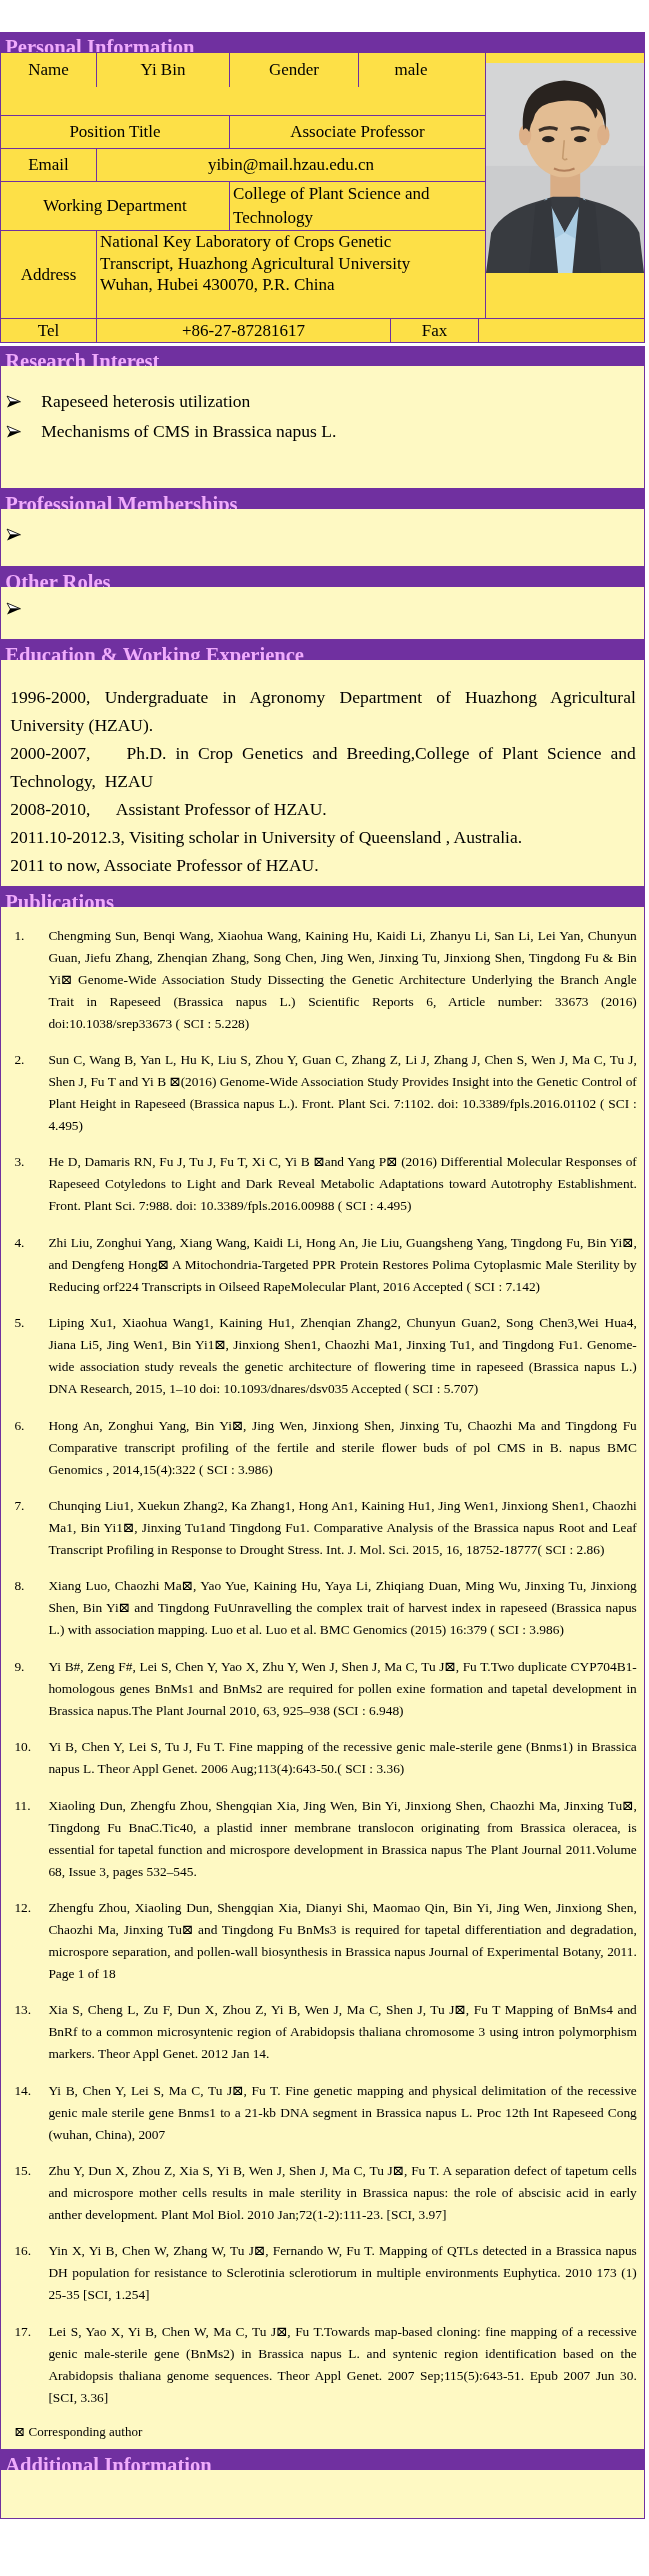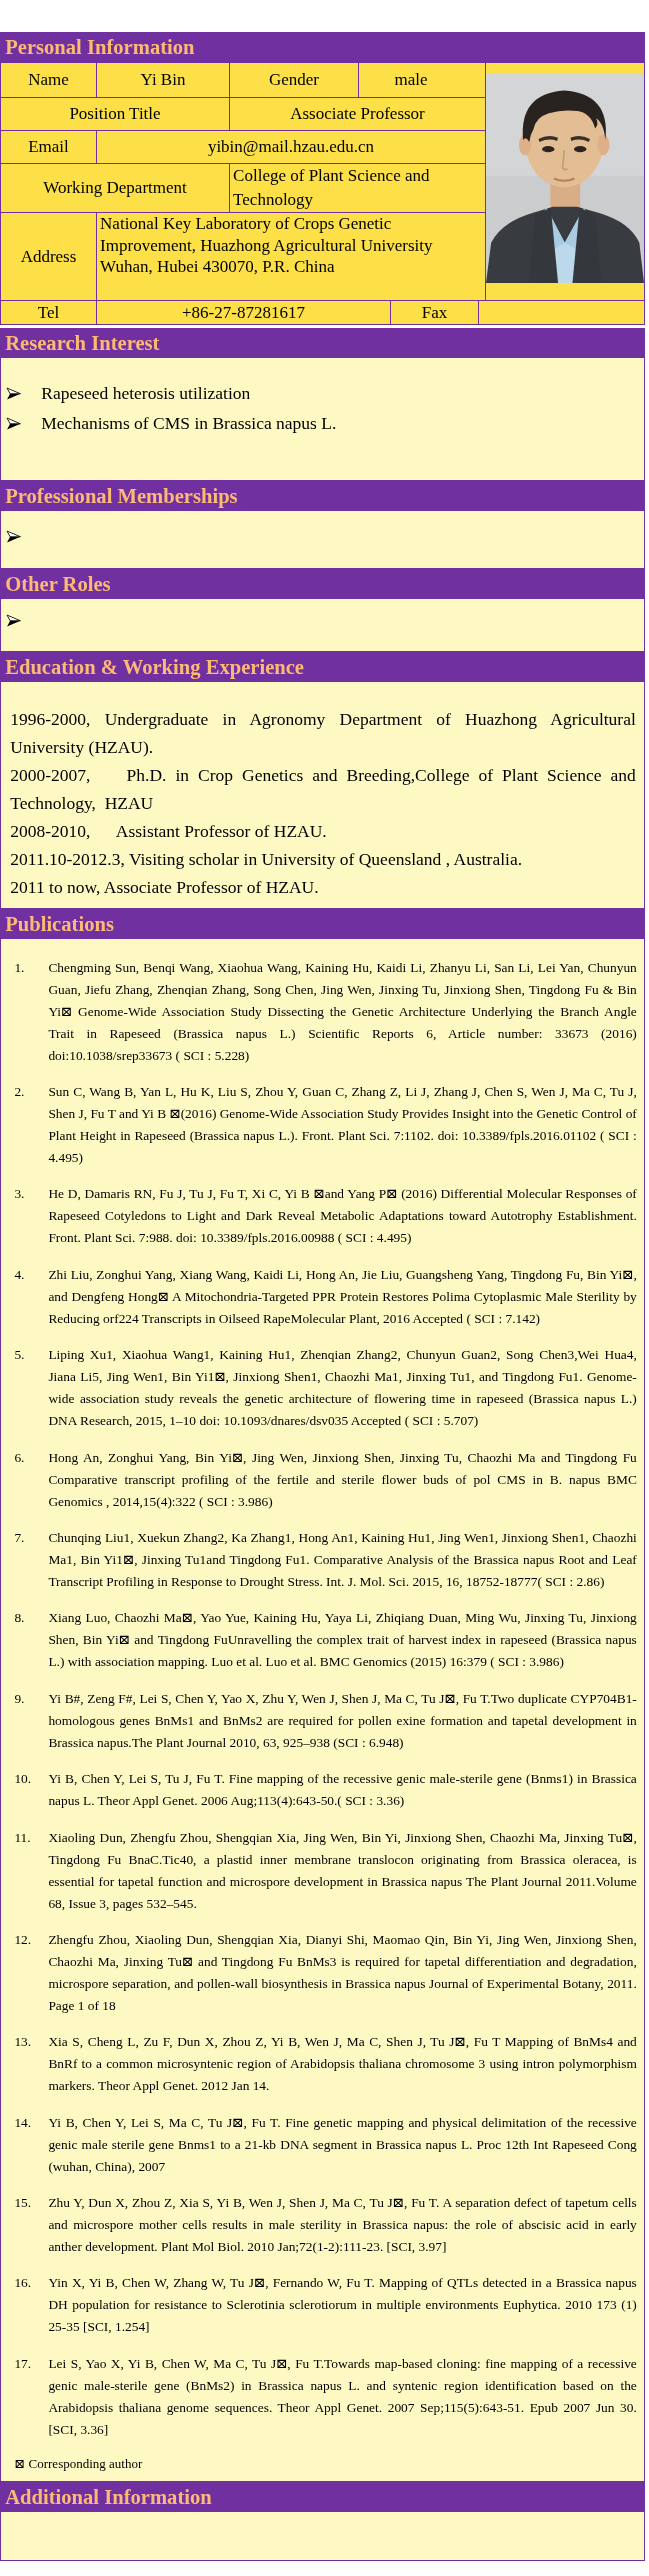--- a/index.html
+++ b/index.html
@@ -1,38 +1,38 @@
 <!DOCTYPE html>
 <html style="font-size:8.2px"><head>
 <meta charset="utf-8">
 <style>
   html,body { margin:0; padding:0; background:#ffffff; }
   body { width:649px; font-family:"Liberation Serif","DejaVu Serif",serif; color:#000; }
   .page { width:645px; }
   .spacer-top { height:32px; }
   .gap6 { height:3.1px; }
   .bar {
-    height:30px; background:#7030A0; color:#fdba74;
+    height:20px; background:#7030A0; color:#f0abfc;
     font-weight:bold; font-size:20.6px; line-height:31px;
     padding-left:5.2px; box-sizing:border-box; overflow:hidden;
   }
   
   .ptable { border:1.5px solid #7030A0; box-sizing:border-box; background:#fde047; }
   .tmain { display:flex; }
   .tleft { width:484px; box-sizing:border-box; }
   .tphoto { flex:1; border-left:1px solid #7030A0; box-sizing:border-box; }
   .trow { display:flex; border-top:1px solid #7030A0; box-sizing:border-box; }
   .trow.first { border-top:none; }
   .cell {
     display:flex; align-items:center; justify-content:center;
     text-align:center; font-size:17px; box-sizing:border-box;
     border-left:1px solid #7030A0; overflow:hidden;
   }
   .cell.nb { border-left:none; }
-  .r1 { height:34px; } .r2 { height:33px; } .r3 { height:49px; }
+  .r1 { height:34px; } .r2 { height:33px;margin-top:28px; } .r3 { height:49px; }
   .r4 { height:33px; } .r5 { height:88px; } .r6 { height:24px; }
   .w-c1 { width:95px; } .w-c2 { width:133px; } .w-c3 { width:129px; } .w-c4 { width:105px; }
   .w-half1 { width:228px; } .w-half2 { width:256px; }
   .w-wide { width:389px; }
   .w-tel { width:294px; } .w-fax { width:88px; } .w-faxval { flex:1; }
   .cell.left { justify-content:flex-start; text-align:left; padding-left:3.1px; }
   .dept-val { line-height:24px; }
   .addr-val { flex-direction:column; align-items:flex-start; justify-content:center;
               line-height:21.6px; padding-right:49px; }
   .photo-wrap { padding-top:10.3px; }
@@ -84,21 +84,21 @@
           <div class="cell nb w-c1">Email</div>
           <div class="cell w-wide">yibin@mail.hzau.edu.cn</div>
         </div>
         <div class="trow r3">
           <div class="cell nb w-half1">Working Department</div>
           <div class="cell w-half2 left dept-val">College of Plant Science and Technology</div>
         </div>
         <div class="trow r5">
           <div class="cell nb w-c1">Address</div>
           <div class="cell w-wide left addr-val">
-            <div>National Key Laboratory of Crops Genetic Improvement, Huazhong Agricultural University</div>
+            <div>National Key Laboratory of Crops Genetic Transcript, Huazhong Agricultural University</div>
             <div>Wuhan, Hubei 430070, P.R. China</div>
           </div>
         </div>
       </div>
       <div class="tphoto">
         <div class="photo-wrap">
           <svg width="158" height="210" viewBox="0 0 307 408" xmlns="http://www.w3.org/2000/svg">
             <rect x="0" y="0" width="307" height="408" fill="#d4d5d6"></rect>
             <rect x="0" y="200" width="307" height="208" fill="#cbccce"></rect>
 

